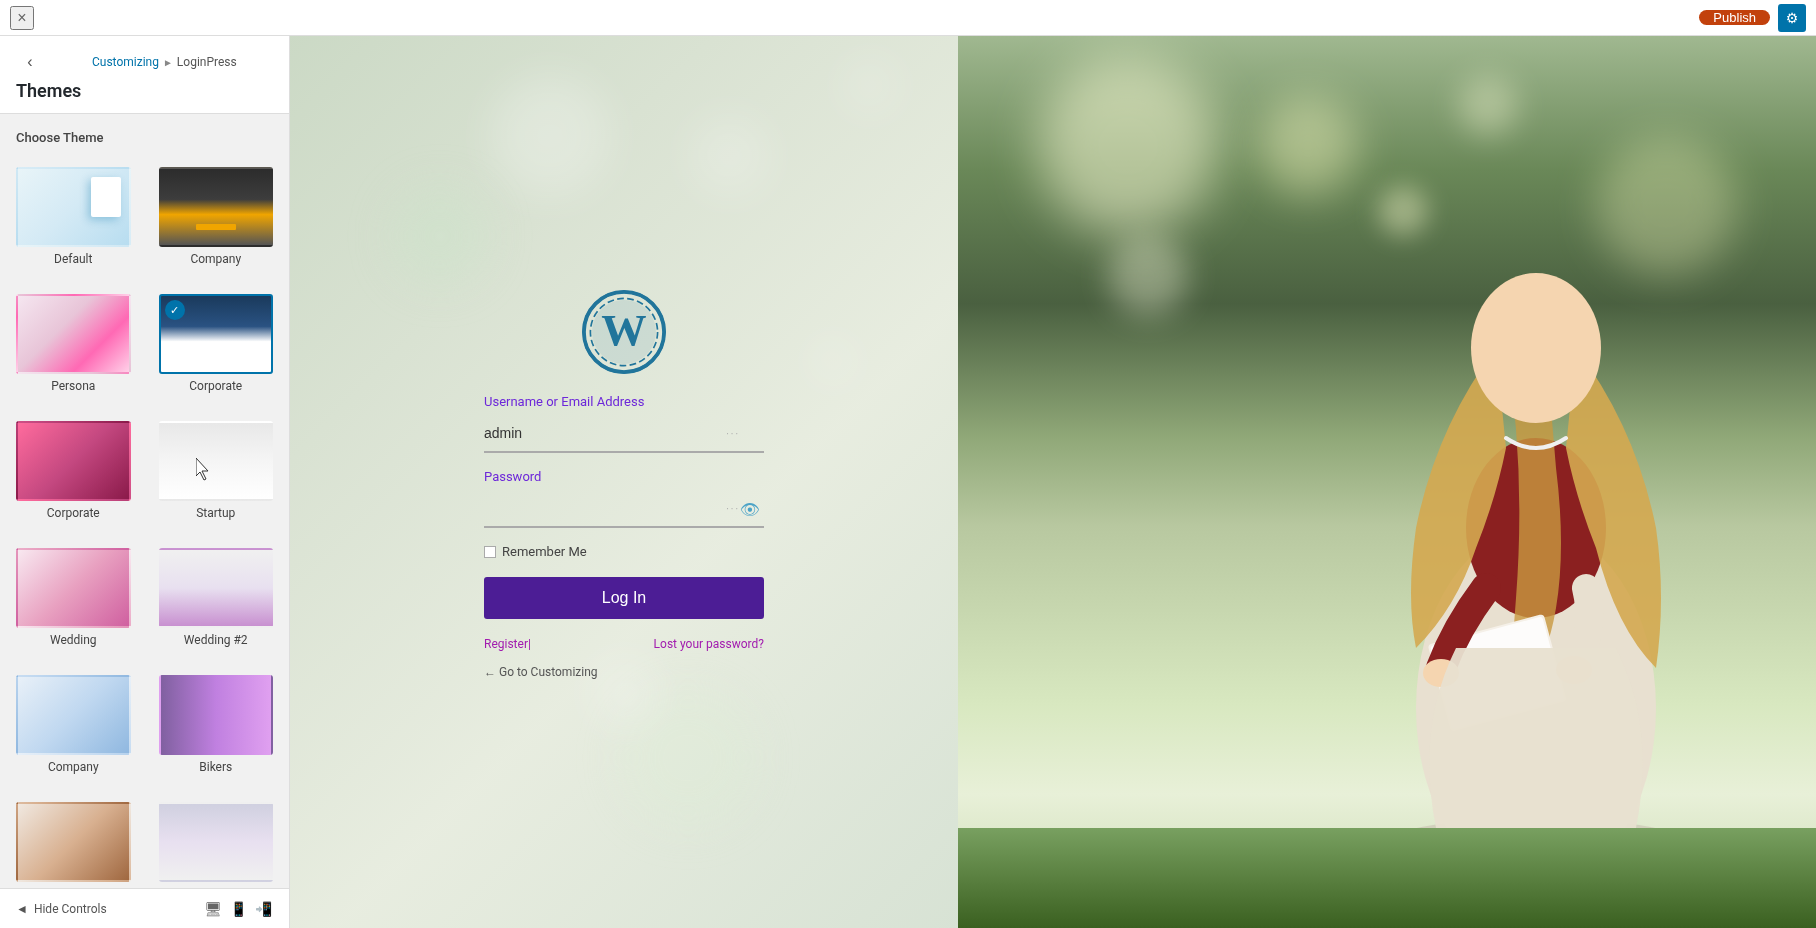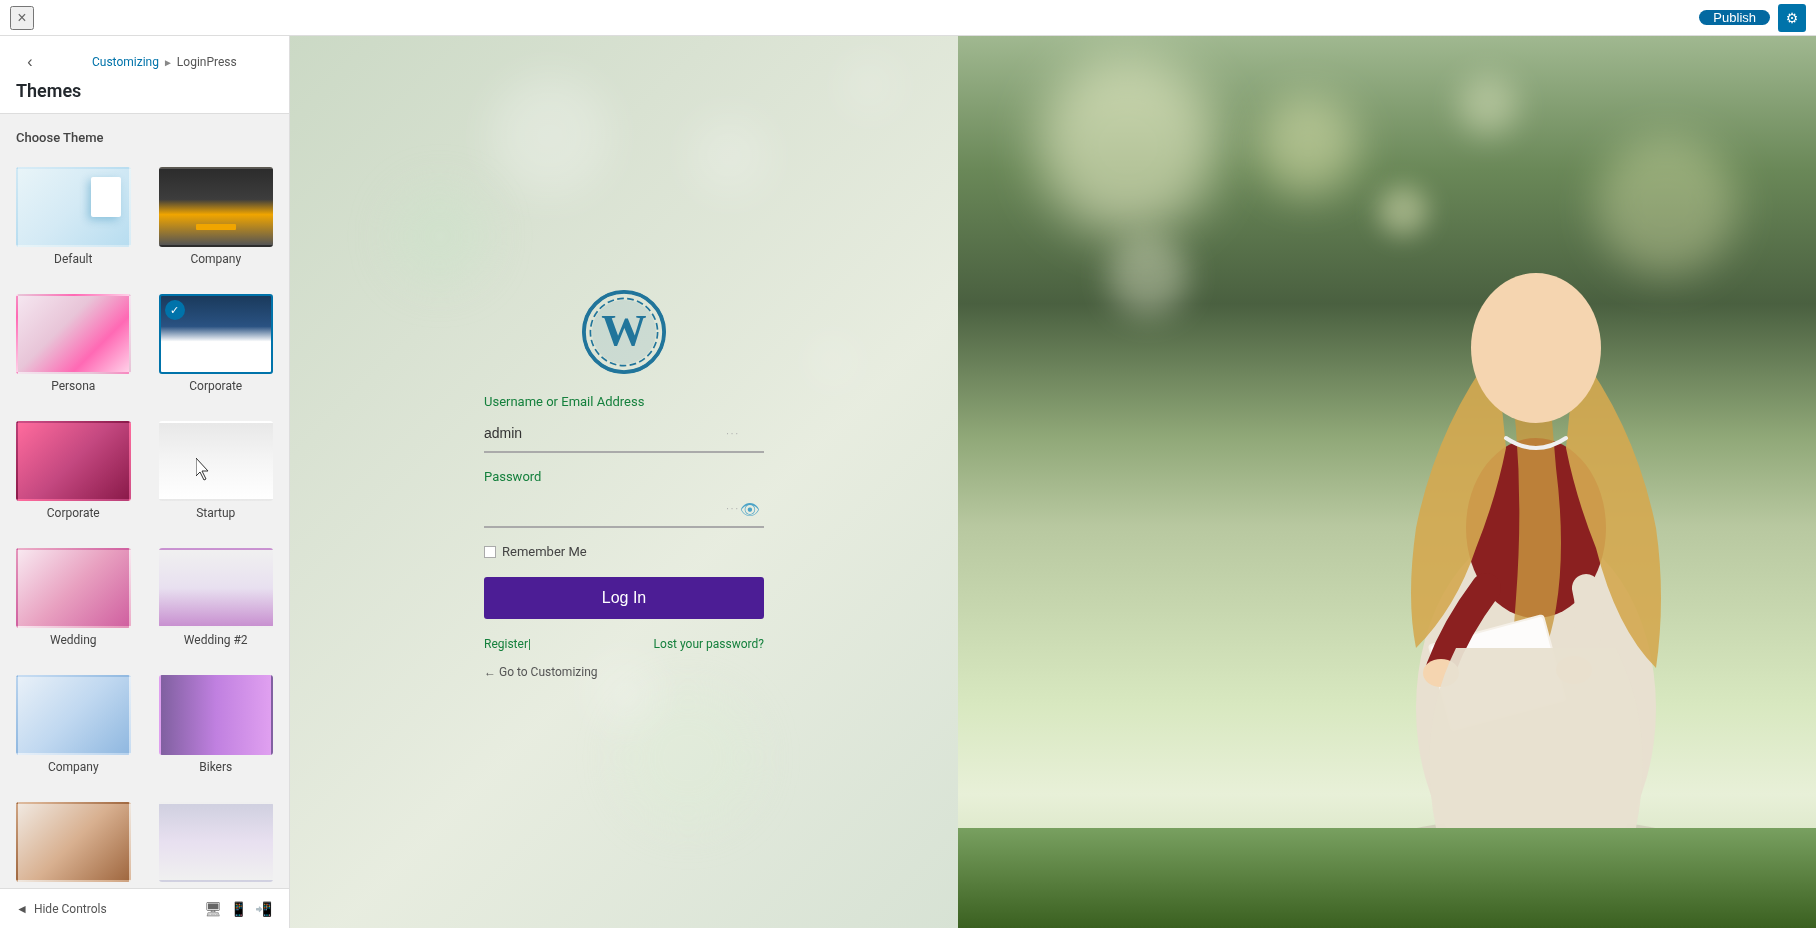--- a/index.html
+++ b/index.html
@@ -15,21 +15,21 @@
       padding: 0 10px;
       flex-shrink: 0;
       gap: 8px;
     }
     .close-btn {
       width: 24px; height: 24px;
       display: flex; align-items: center; justify-content: center;
       cursor: pointer; color: #666; font-size: 16px;
     }
     .publish-btn {
-      background: #0369a1; color: #fff;
+      background: #c2410c; color: #fff;
       border: none; border-radius: 9px;
       padding: 0 14px; font-size: 13px; cursor: pointer;
       margin-left: auto;
     }
     .gear-btn {
       width: 28px; height: 28px;
       background: #0073aa; color: #fff;
       border: none; border-radius: 3px;
       display: flex; align-items: center; justify-content: center;
       cursor: pointer; font-size: 14px;
@@ -254,21 +254,21 @@
       width: 84px;
       height: 84px;
       margin-bottom: 20px;
     }
     .login-field-group {
       width: 100%;
       margin-bottom: 16px;
     }
     .login-label {
       font-size: 13px;
-      color: #15803d;
+      color: #6d28d9;
       margin-bottom: 6px;
       display: block;
     }
     .login-input-wrap {
       position: relative;
     }
     .login-input {
       width: 100%;
       height: 38px;
       border: none;
@@ -327,21 +327,21 @@
       margin-bottom: 18px;
     }
     .login-links {
       width: 100%;
       display: flex;
       justify-content: space-between;
       font-size: 12px;
       color: #555;
       margin-bottom: 14px;
     }
-    .login-links a { color: #15803d; text-decoration: none; cursor: pointer; }
+    .login-links a { color: #a21caf; text-decoration: none; cursor: pointer; }
     .go-to-loginpress {
       font-size: 12px;
       color: #555;
       width: 100%;
       text-align: left;
     }
 
     
     .photo-panel {
       width: 858px;

